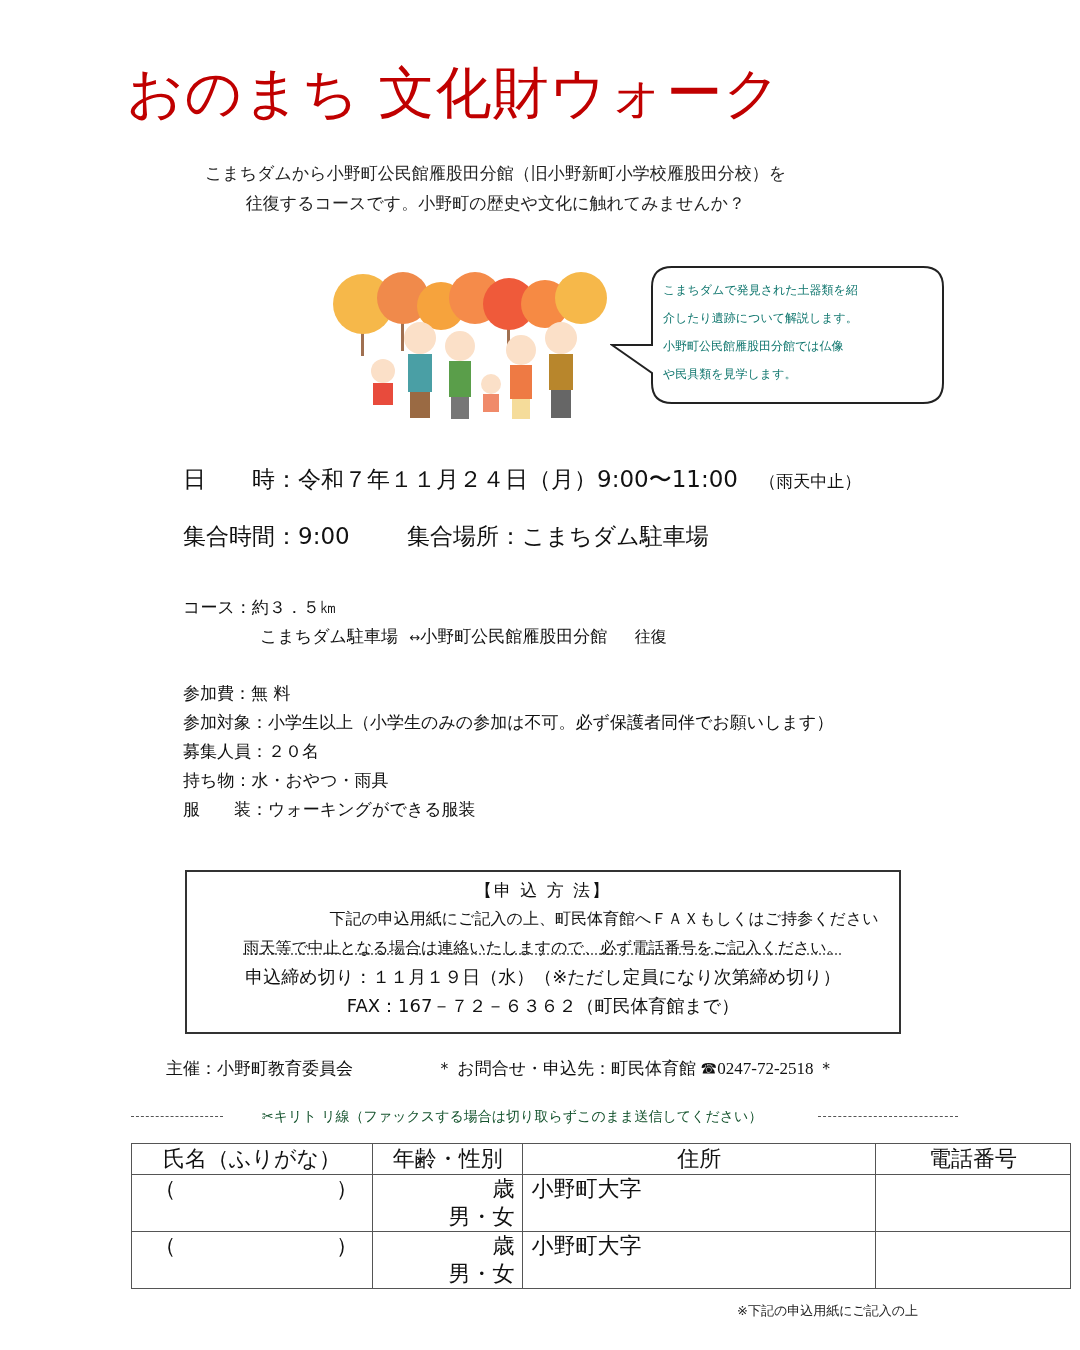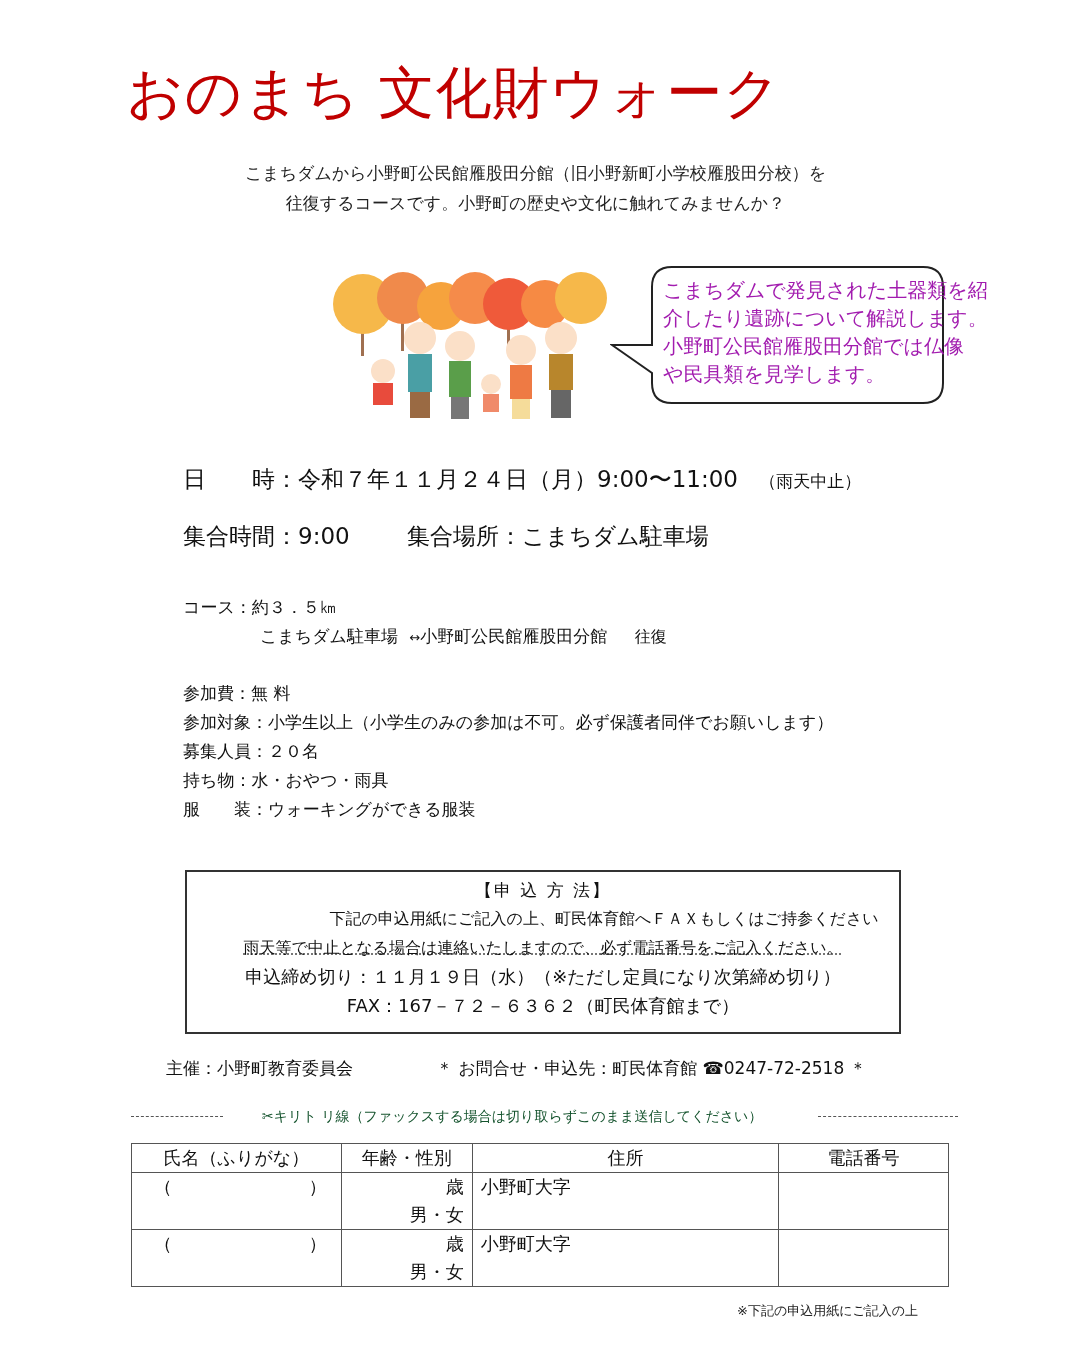--- a/index.html
+++ b/index.html
@@ -1,30 +1,30 @@
 <!DOCTYPE html>
 <html><head>
 <meta charset="utf-8">
 <style>
   html, body { margin:0; padding:0; background:#ffffff; }
   body { width:1080px; height:1350px; position:relative; overflow:hidden;
          font-family:"DejaVu Sans","Liberation Sans",sans-serif; color:#111; }
   .abs { position:absolute; white-space:nowrap; }
   .title { left:0; width:908px; top:56px; text-align:center; font-size:56px; color:#c00000; letter-spacing:1px; }
-  .intro { left:0; width:991px; text-align:center; font-size:17px; color:#222;padding-left:40px; }
+  .intro { left:0; width:991px; text-align:center; font-size:17px; color:#222; }
   .illus { left:333px; top:266px; width:280px; height:160px; }
   .bubble { left:610px; top:265px; width:335px; height:140px; }
-  .bubble-text { left:663px; font-size:20px; color:#a21caf; line-height:28px; }
+  .bubble-text { left:663px; font-size:12px; color:#0f766e; line-height:28px; }
   .big { font-size:23px; color:#111; }
   .small { font-size:17px; color:#111; }
   .apply-box { left:185px; top:870px; width:716px; height:164px; border:2px solid #333; box-sizing:border-box; }
   .center { text-align:center; }
   .ul { text-decoration:underline; text-decoration-style:dotted; text-decoration-color:#555; }
   .dash { top:1116px; border-top:1px dashed #555; height:0; }
-  table.form { position:absolute; left:131px; top:1143px; width:818px; border-collapse:collapse; font-size:18px; }
+  table.form { position:absolute; left:131px; top:1143px; width:940px; border-collapse:collapse; font-size:22px; }
   table.form td, table.form th { border:1px solid #555; font-weight:normal; padding:0 8px; height:28px; }
   table.form th { text-align:center; }
 </style>
 </head>
 <body>
 
 <div class="abs title">おのまち 文化財ウォーク</div>
 
 <div class="abs intro" style="top:162px;">こまちダムから小野町公民館雁股田分館（旧小野新町小学校雁股田分校）を</div>
 <div class="abs intro" style="top:192px;">往復するコースです。小野町の歴史や文化に触れてみませんか？</div>
@@ -110,21 +110,21 @@
 </div>
 
 <div class="abs apply-box"></div>
 <div class="abs center" style="left:185px; width:716px; top:879px; font-size:17px; letter-spacing:2px;">【申 込 方 法】</div>
 <div class="abs center" style="left:185px; width:838px; top:909px; font-size:16px;">下記の申込用紙にご記入の上、町民体育館へＦＡＸもしくはご持参ください</div>
 <div class="abs center" style="left:185px; width:716px; top:938px; font-size:16px;"><span class="ul">雨天等で中止となる場合は連絡いたしますので、必ず電話番号をご記入ください。</span></div>
 <div class="abs center" style="left:185px; width:716px; top:965px; font-size:18px;">申込締め切り：１１月１９日（水）（※ただし定員になり次第締め切り）</div>
 <div class="abs center" style="left:185px; width:716px; top:994px; font-size:18px;">FAX：167－７２－６３６２（町民体育館まで）</div>
 
 <div class="abs" style="left:166px; top:1057px; font-size:17px;">主催：小野町教育委員会</div>
-<div class="abs" style="left:436px; top:1057px; font-size:17px;">＊ お問合せ・申込先：町民体育館 ☎0247-72-2518 ＊</div>
+<div class="abs" style="left:436px; top:1057px; font-size:17px;font-family:Liberation Serif, serif;">＊ お問合せ・申込先：町民体育館 ☎0247-72-2518 ＊</div>
 
 <div class="abs dash" style="left:131px; width:92px;"></div>
 <div class="abs" style="left:262px; top:1108px; font-size:14px; color:#14532d;">✂キリト リ線（ファックスする場合は切り取らずこのまま送信してください）</div>
 <div class="abs dash" style="left:818px; width:140px;"></div>
 
 <table class="form">
   <colgroup>
     <col style="width:210px">
       <col style="width:131px">
       <col style="width:307px">

